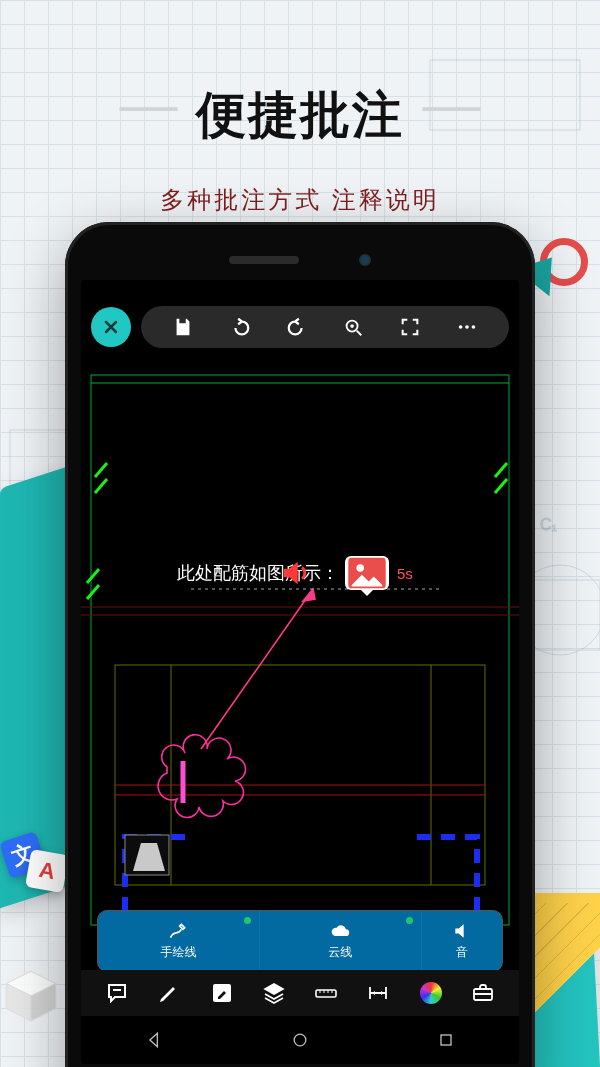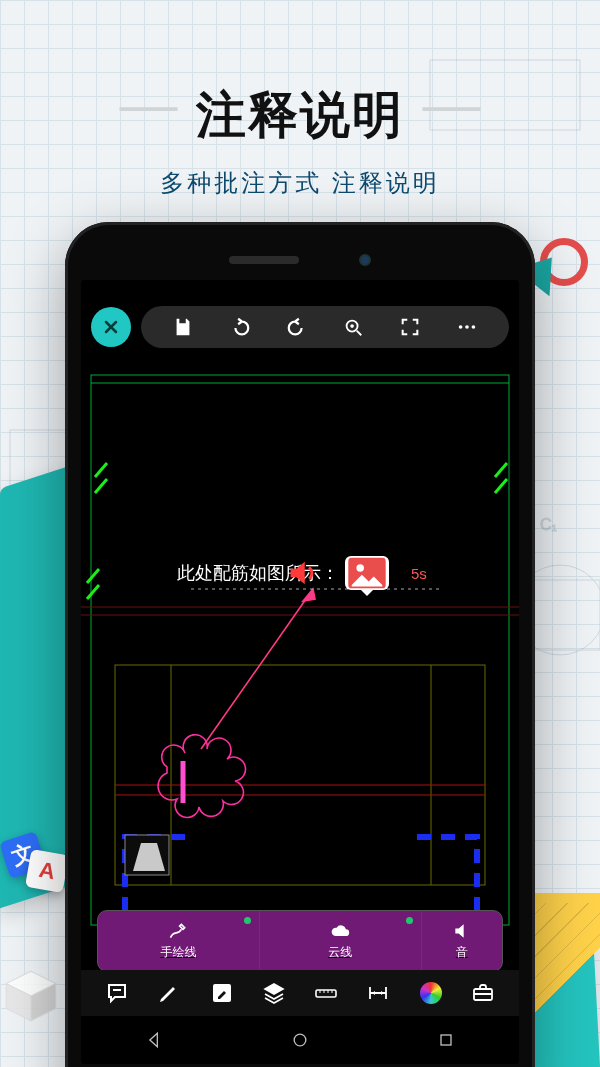--- a/index.html
+++ b/index.html
@@ -38,23 +38,23 @@
   .marketing-header .dash { color: #d0d4d7; font-size: 58px; vertical-align: 8px; font-weight: 300; }
   .marketing-header .main-title {
     font-size: 50px;
     font-weight: 800;
     color: #111;
     letter-spacing: 2px;
     display: inline-block;
     margin: 0 14px;
   }
   .marketing-header .sub {
-    margin-top: 18px;
+    margin-top: 35px;
     font-size: 24px;
-    color: #0c4a6e;
+    color: #7f1d1d;
     letter-spacing: 3px;
   }
 
   
   .deco-teal {
     position: absolute;
     left: 0; bottom: 170px;
     width: 70px; height: 420px;
     background: #1fb7b2;
     transform: skewY(-18deg);
@@ -214,34 +214,33 @@
     left: 50%; bottom: -6px;
     transform: translateX(-50%);
     border-left: 6px solid transparent;
     border-right: 6px solid transparent;
     border-top: 6px solid #fff;
   }
   .annot-sound {
     width: 18px; height: 18px;
     color: #ff3a39;
   }
-  .annot-duration { color: #f55; font-size: 15px; margin-left: 16px; }
+  .annot-duration { color: #f55; font-size: 15px; margin-left: 2px; }
 
   
   .annot-toolbar {
     position: absolute;
     left: 16px; right: 16px; bottom: 92px;
     height: 62px;
-    background: #701a75;
+    background: #0369a1;
     border: 1px solid #555;
     border-radius: 10px;
     display: flex;
     align-items: stretch;
     overflow: hidden;
-    text-decoration: underline;
   }
   .annot-toolbar .cell {
     flex: 1;
     display: flex; flex-direction: column; align-items: center; justify-content: center;
     gap: 3px;
     color: #fff;
     font-size: 12px;
     position: relative;
     border-right: 1px solid rgba(255,255,255,0.06);
   }
@@ -313,21 +312,21 @@
   <g fill="#fff" fill-opacity=".95" stroke="#ddd">
     <polygon points="30,6 54,18 30,30 6,18"></polygon>
     <polygon points="6,18 30,30 30,54 6,42" fill="#e6e6e6"></polygon>
     <polygon points="54,18 30,30 30,54 54,42" fill="#cfcfcf"></polygon>
   </g>
 </svg>
 
 <div class="marketing-header">
   <div>
     <span class="dash">—</span>
-    <span class="main-title">注释说明</span>
+    <span class="main-title">便捷批注</span>
     <span class="dash">—</span>
   </div>
   <div class="sub">多种批注方式 注释说明</div>
 </div>
 
 <div class="phone">
   <div class="phone-top">
     <div class="speaker"></div>
     <div class="camera"></div>
   </div>

